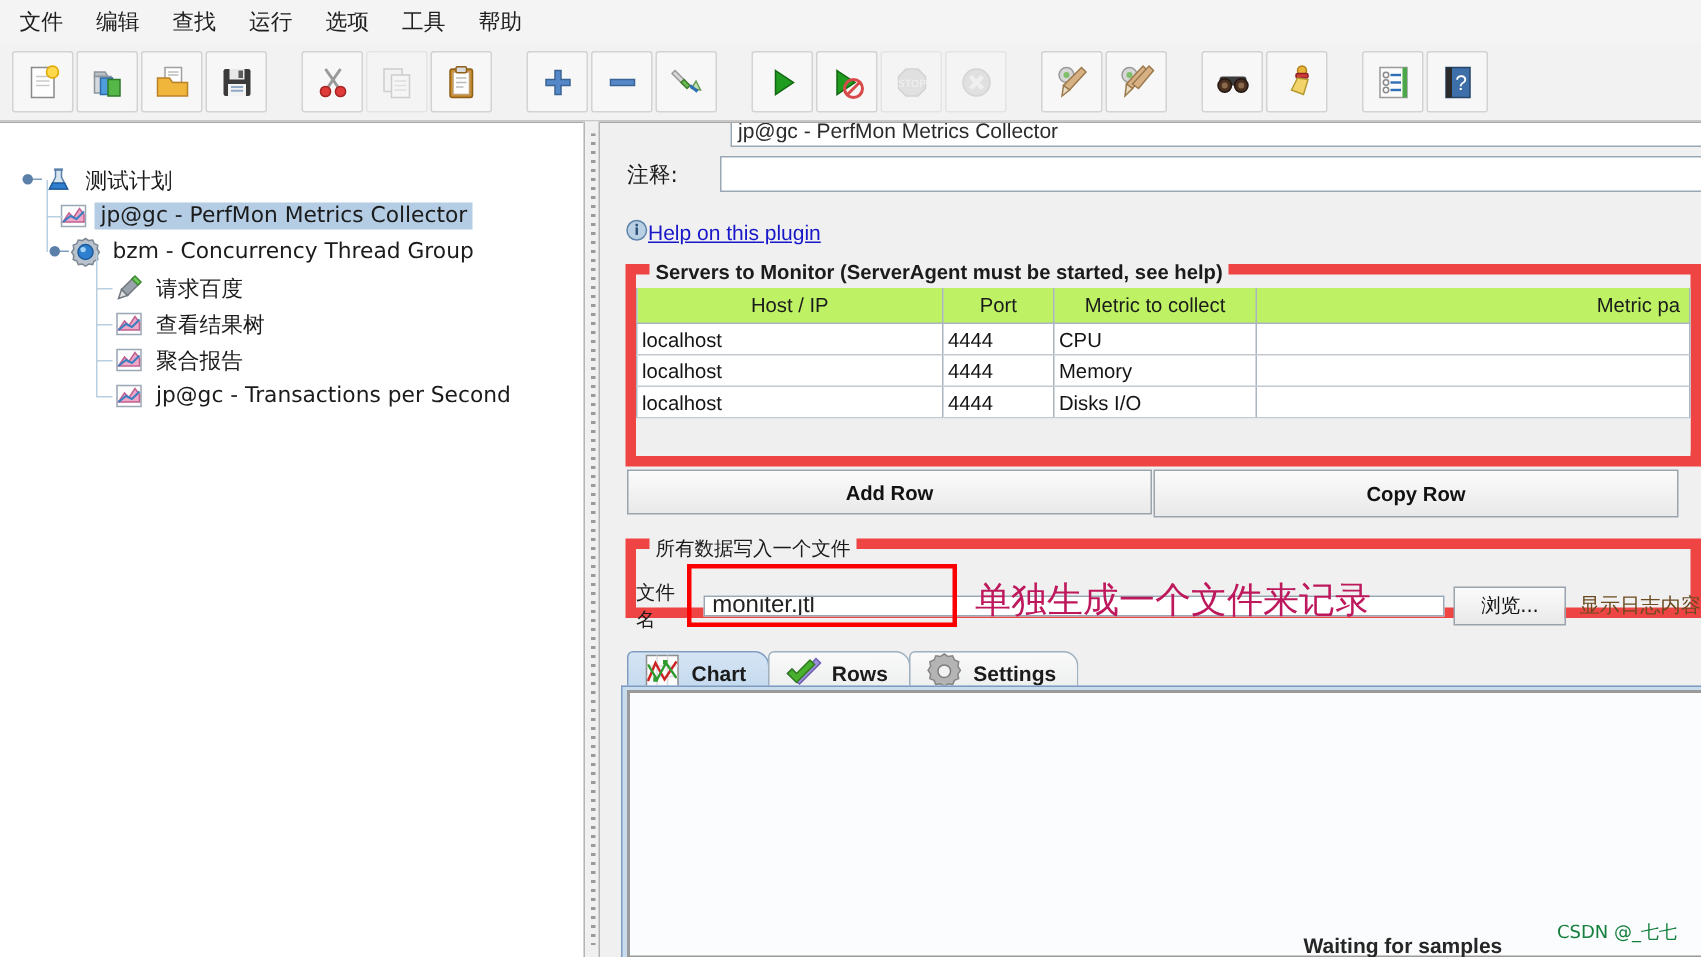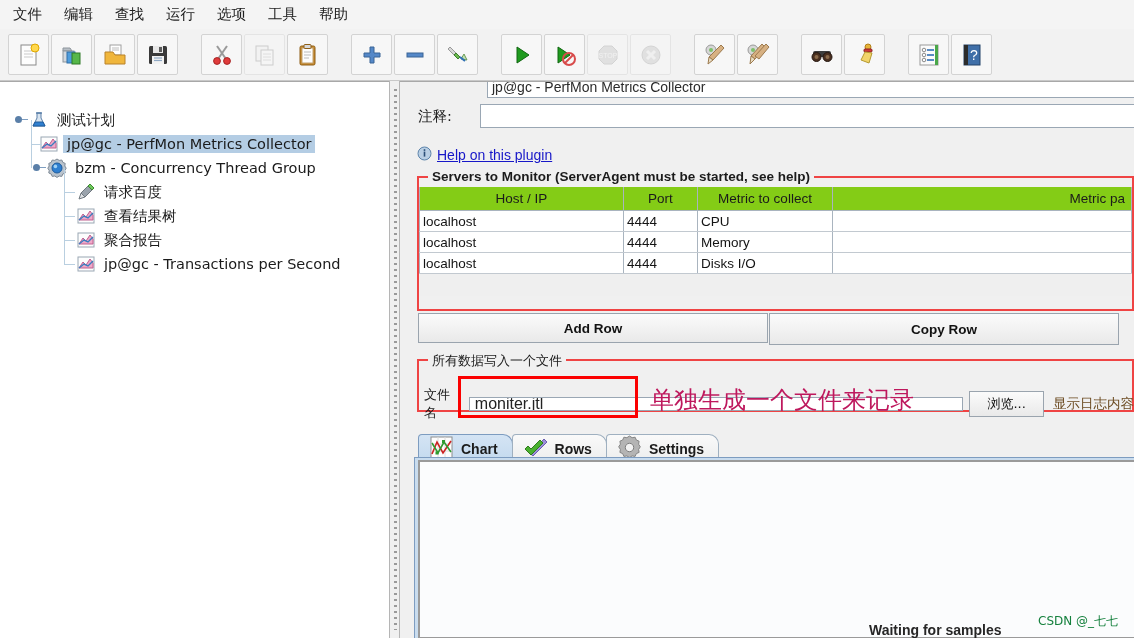--- a/index.html
+++ b/index.html
@@ -87,39 +87,39 @@
   .row-comment{position:absolute;left:18px;top:22px;display:flex;align-items:center;}
   .row-comment .cap{
     font-size:14.5px;color:#1b1b1b;width:62px;
     font-family:"DejaVu Sans","Liberation Sans",sans-serif;
   }
   .inp{
     background:#ffffff;border:1px solid #9aa7b4;height:24px;
     box-sizing:border-box;font-size:13.5px;color:#222;padding:2px 5px;
     font-family:"Liberation Sans",sans-serif;
   }
-  .helpline{position:absolute;left:17px;top:64px;display:flex;align-items:center;gap:5px;}
+  .helpline{position:absolute;left:17px;top:64px;display:flex;align-items:center;}
   .help-link{
     color:#1717c8;font-size:14px;text-decoration:underline;cursor:pointer;
     font-family:"Liberation Sans",sans-serif;
   }
 
   
-  .groupbox{position:absolute;border:2px solid #ef4444;box-sizing:border-box;}
+  .groupbox{position:absolute;border:7px solid #ef4444;box-sizing:border-box;}
   .groupbox > .gtitle{
     position:absolute;top:-9px;left:9px;background:#f0f0f0;padding:0 4px;
     font-size:13.5px;font-weight:bold;color:#1b1b1b;white-space:nowrap;
     font-family:"Liberation Sans","DejaVu Sans",sans-serif;
   }
   .groupbox > .gtitle.cn{font-weight:normal;font-family:"DejaVu Sans",sans-serif;font-size:13px;}
 
   
   table.jt{border-collapse:collapse;width:100%;background:#fff;table-layout:fixed;}
   table.jt th{
-    background:#84cc16;border:1px solid #a9b4bf;border-top:none;
+    background:#bef264;border:1px solid #a9b4bf;border-top:none;
     font-weight:normal;font-size:13.5px;color:#1b1b1b;height:23px;padding:0 4px;
   }
   table.jt td{
     border:1px solid #c2c9d0;border-left:1px solid #a9b4bf;border-right:1px solid #a9b4bf;
     height:20px;font-size:13.5px;color:#141414;padding:0 2px 0 3px;
     background:#fff;white-space:nowrap;overflow:hidden;
   }
   .tbl-filler{background:#efefef;height:22px;}
 
   

